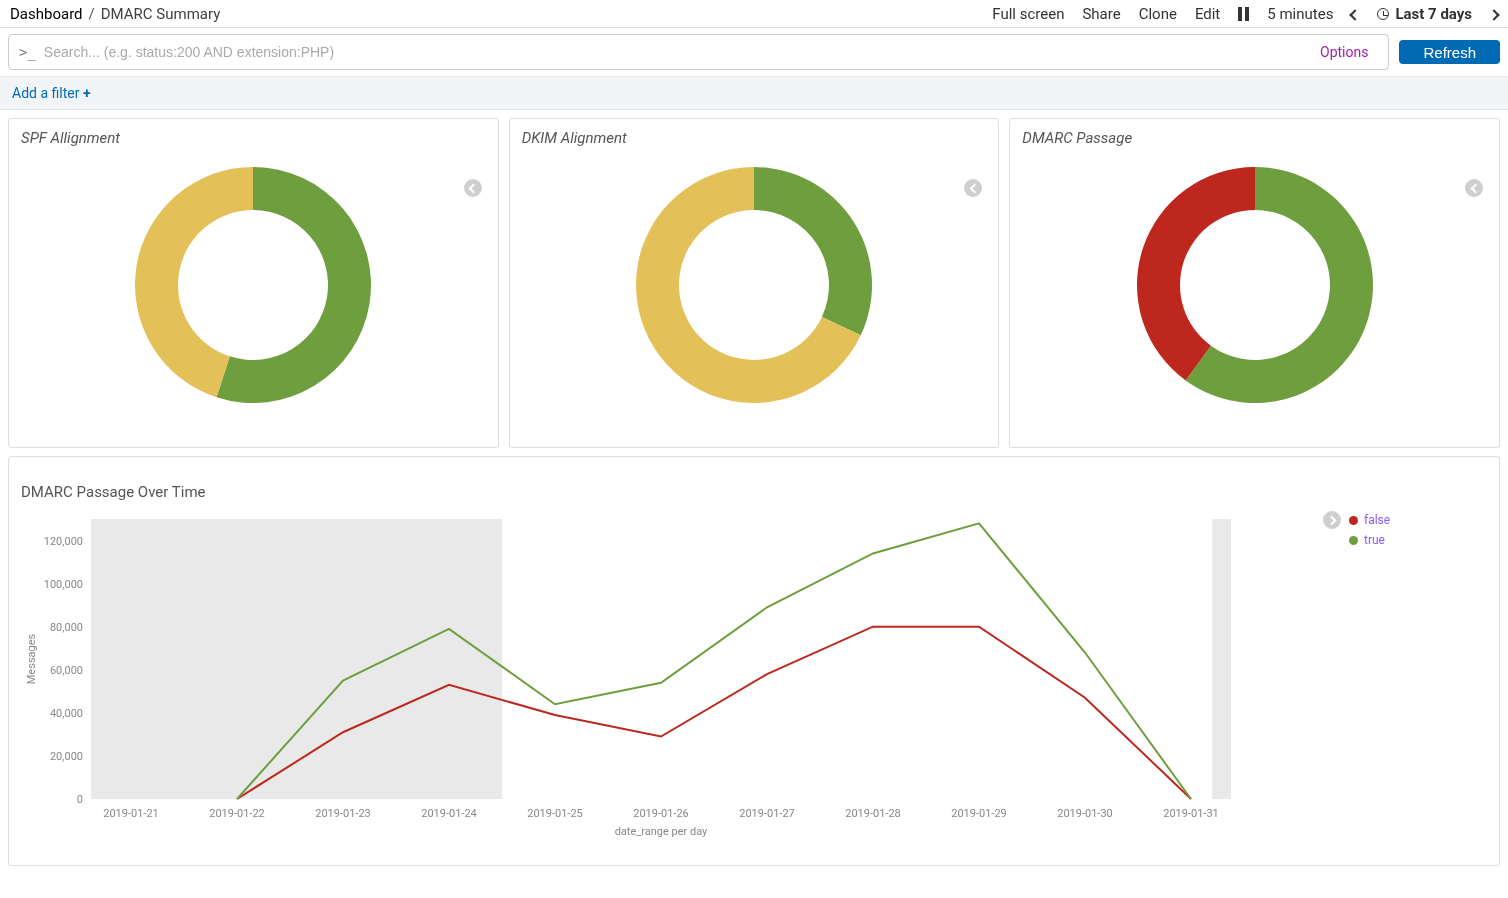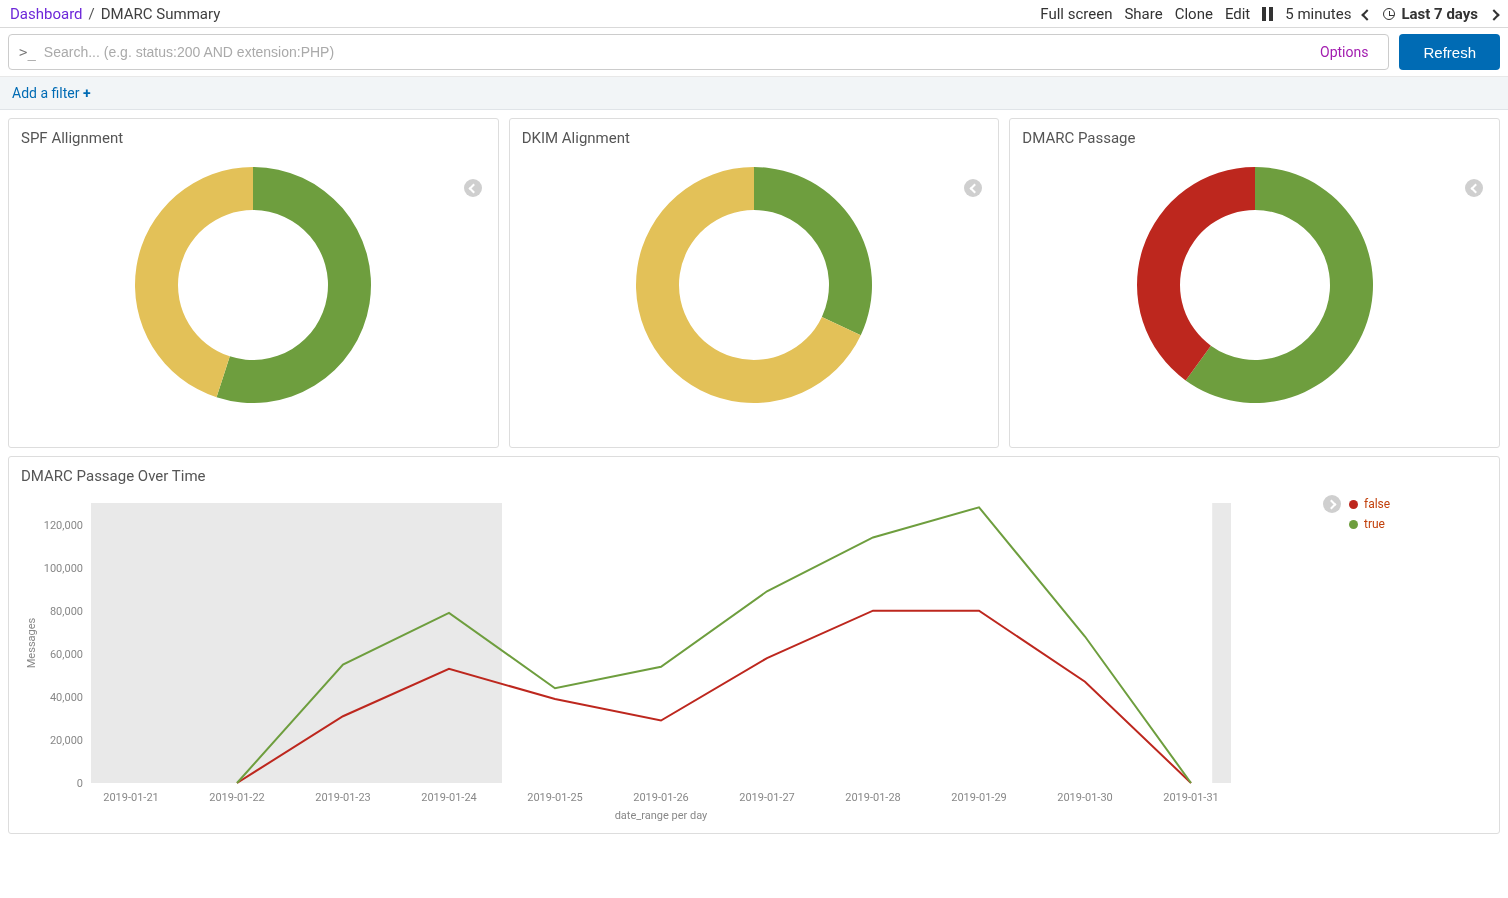--- a/index.html
+++ b/index.html
@@ -12,24 +12,24 @@
   }
   .crumb-bar {
     display: flex;
     align-items: center;
     justify-content: space-between;
     padding: 2px 10px;
     border-bottom: 1px solid #d9d9d9;
     height: 28px;
   }
   .crumb-left { display: flex; align-items: center; gap: 6px; font-size: 15px;}
-  .crumb-link { color: #6d28d9; text-decoration: none; }
+  .crumb-link { color: #000000; text-decoration: none; }
   .crumb-sep { color: #555; }
   .crumb-title { color: #404040; }
-  .crumb-right { display: flex; align-items: center; gap: 12px; font-size: 15px; color: #333; }
+  .crumb-right { display: flex; align-items: center; gap: 18px; font-size: 15px; color: #333; }
   .crumb-right .tool { cursor: pointer; }
   .chev { display:inline-block; width:8px; height:8px; border:2px solid #333; border-left:none; border-top:none; }
   .chev.left { transform: rotate(135deg); }
   .chev.right { transform: rotate(-45deg); }
   .pause-icon { display:inline-flex; gap:3px; }
   .pause-icon span { width:4px; height:14px; background:#333; display:block; }
   .clock-icon { display:inline-block; width:12px; height:12px; border:1.5px solid #333; border-radius:50%; position:relative; }
   .clock-icon::after { content:""; position:absolute; width:4px; height:4px; border-left:1.5px solid #333; border-bottom:1.5px solid #333; top:2px; left:5px; }
 
   .search-row {
@@ -41,64 +41,64 @@
     flex:1; display:flex; align-items:center;
     border:1px solid #ccc; border-radius:4px;
     background:#fff; height:36px; padding:0 10px;
   }
   .search-prefix { color:#777; font-family:monospace; margin-right:8px; }
   .search-input { flex:1; border:none; outline:none; font-size:14px; color:#555; }
   .search-input::placeholder { color:#aaa; }
   .options-link { color:#a21caf; margin-right:10px; cursor:pointer; }
   .refresh-btn {
     background:#006bb4; color:#fff; border:none; border-radius:4px;
-    padding:0 24px; height:36px; font-size:15px; cursor:pointer;
+    padding:0 24px; height:24px; font-size:15px; cursor:pointer;
   }
 
   .filter-row {
     background:#f2f5f7; padding:8px 12px; border-bottom:1px solid #e0e4e8;
   }
   .add-filter { color:#006bb4; cursor:pointer; font-size:14px;text-align:center; }
   .plus { font-weight:bold; }
 
   .panels-row {
-    display:flex; gap:10px; padding:8px;
+    display:flex; gap:10px; padding:8px;font-style:italic;
   }
   .panel {
     flex:1; border:1px solid #ddd; border-radius:3px; background:#fff;
     padding:10px 12px; position:relative; min-height:330px;
   }
   .panel-title { color:#555; font-size:15px; margin-bottom:8px; }
   .panel-chevron {
     position:absolute; top:60px; right:16px;
     width:18px; height:18px; border-radius:50%; background:#cfcfcf;
     display:flex; align-items:center; justify-content:center; cursor:pointer;
   }
   .panel-chevron::after {
     content:""; width:5px; height:5px; border:2px solid #fff; border-right:none; border-bottom:none;
     transform:rotate(-45deg); margin-left:2px;
   }
   .donut-wrap { display:flex; justify-content:center; align-items:center; height:260px; }
 
   .bottom-panel {
-    margin:0 8px 8px 8px; border:1px solid #ddd; border-radius:3px; padding:10px 12px;
+    margin:0 8px 8px 8px; border:1px solid #ddd; border-radius:3px; padding:26px 12px;
   }
   .bottom-body { display:flex; gap:10px; }
   .chart-area { flex:1; position:relative; height:330px; }
   .legend-col { width:160px; padding-top:4px; font-size:12px; position:relative; }
   .legend-chevron {
     width:18px; height:18px; border-radius:50%; background:#cfcfcf;
     display:flex; align-items:center; justify-content:center; cursor:pointer;
     position:absolute; left:-4px; top:2px;
   }
   .legend-chevron::after {
     content:""; width:5px; height:5px; border:2px solid #fff; border-left:none; border-top:none;
     transform:rotate(-45deg); margin-right:2px;
   }
-  .legend-item { display:flex; align-items:center; gap:6px; margin-left:22px; margin-bottom:6px; color:#c2410c;}
+  .legend-item { display:flex; align-items:center; gap:6px; margin-left:22px; margin-bottom:6px; color:#8b5cf6;}
   .legend-dot { width:9px; height:9px; border-radius:50%; }
 
   svg { display:block; }
 </style>
 </head>
 <body>
 
 <div class="crumb-bar">
   <div class="crumb-left">
     <a class="crumb-link">Dashboard</a>

